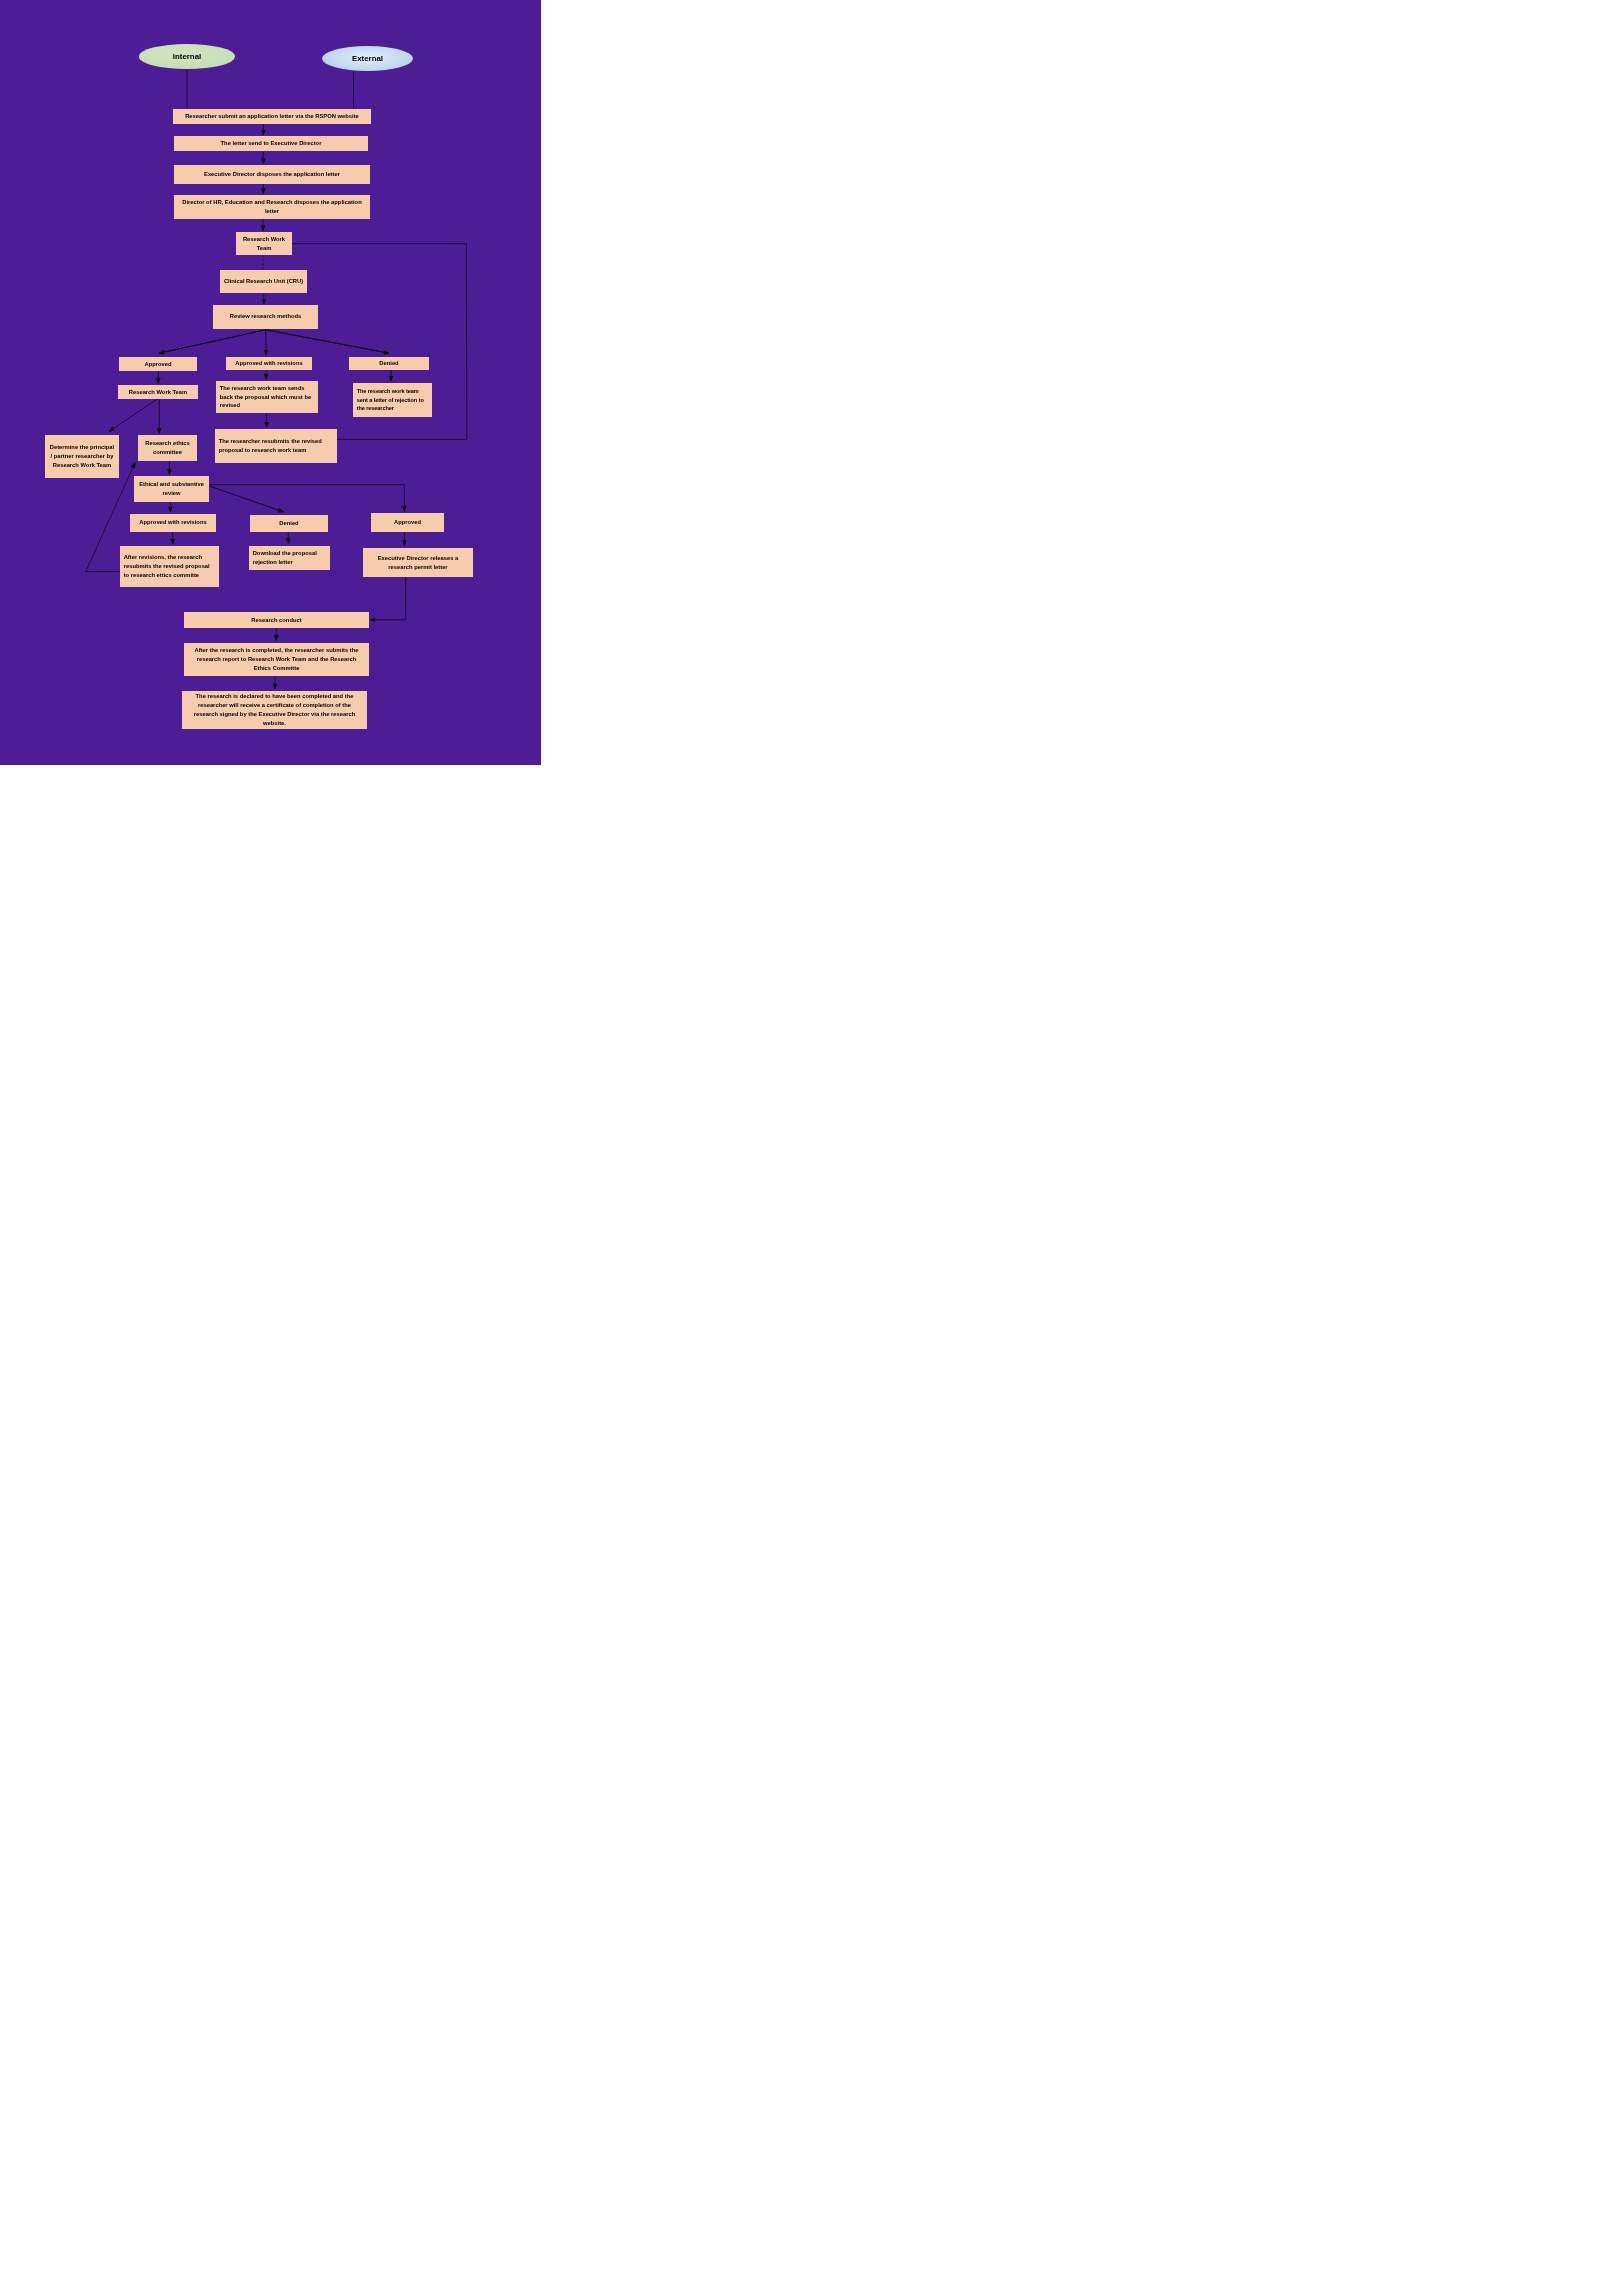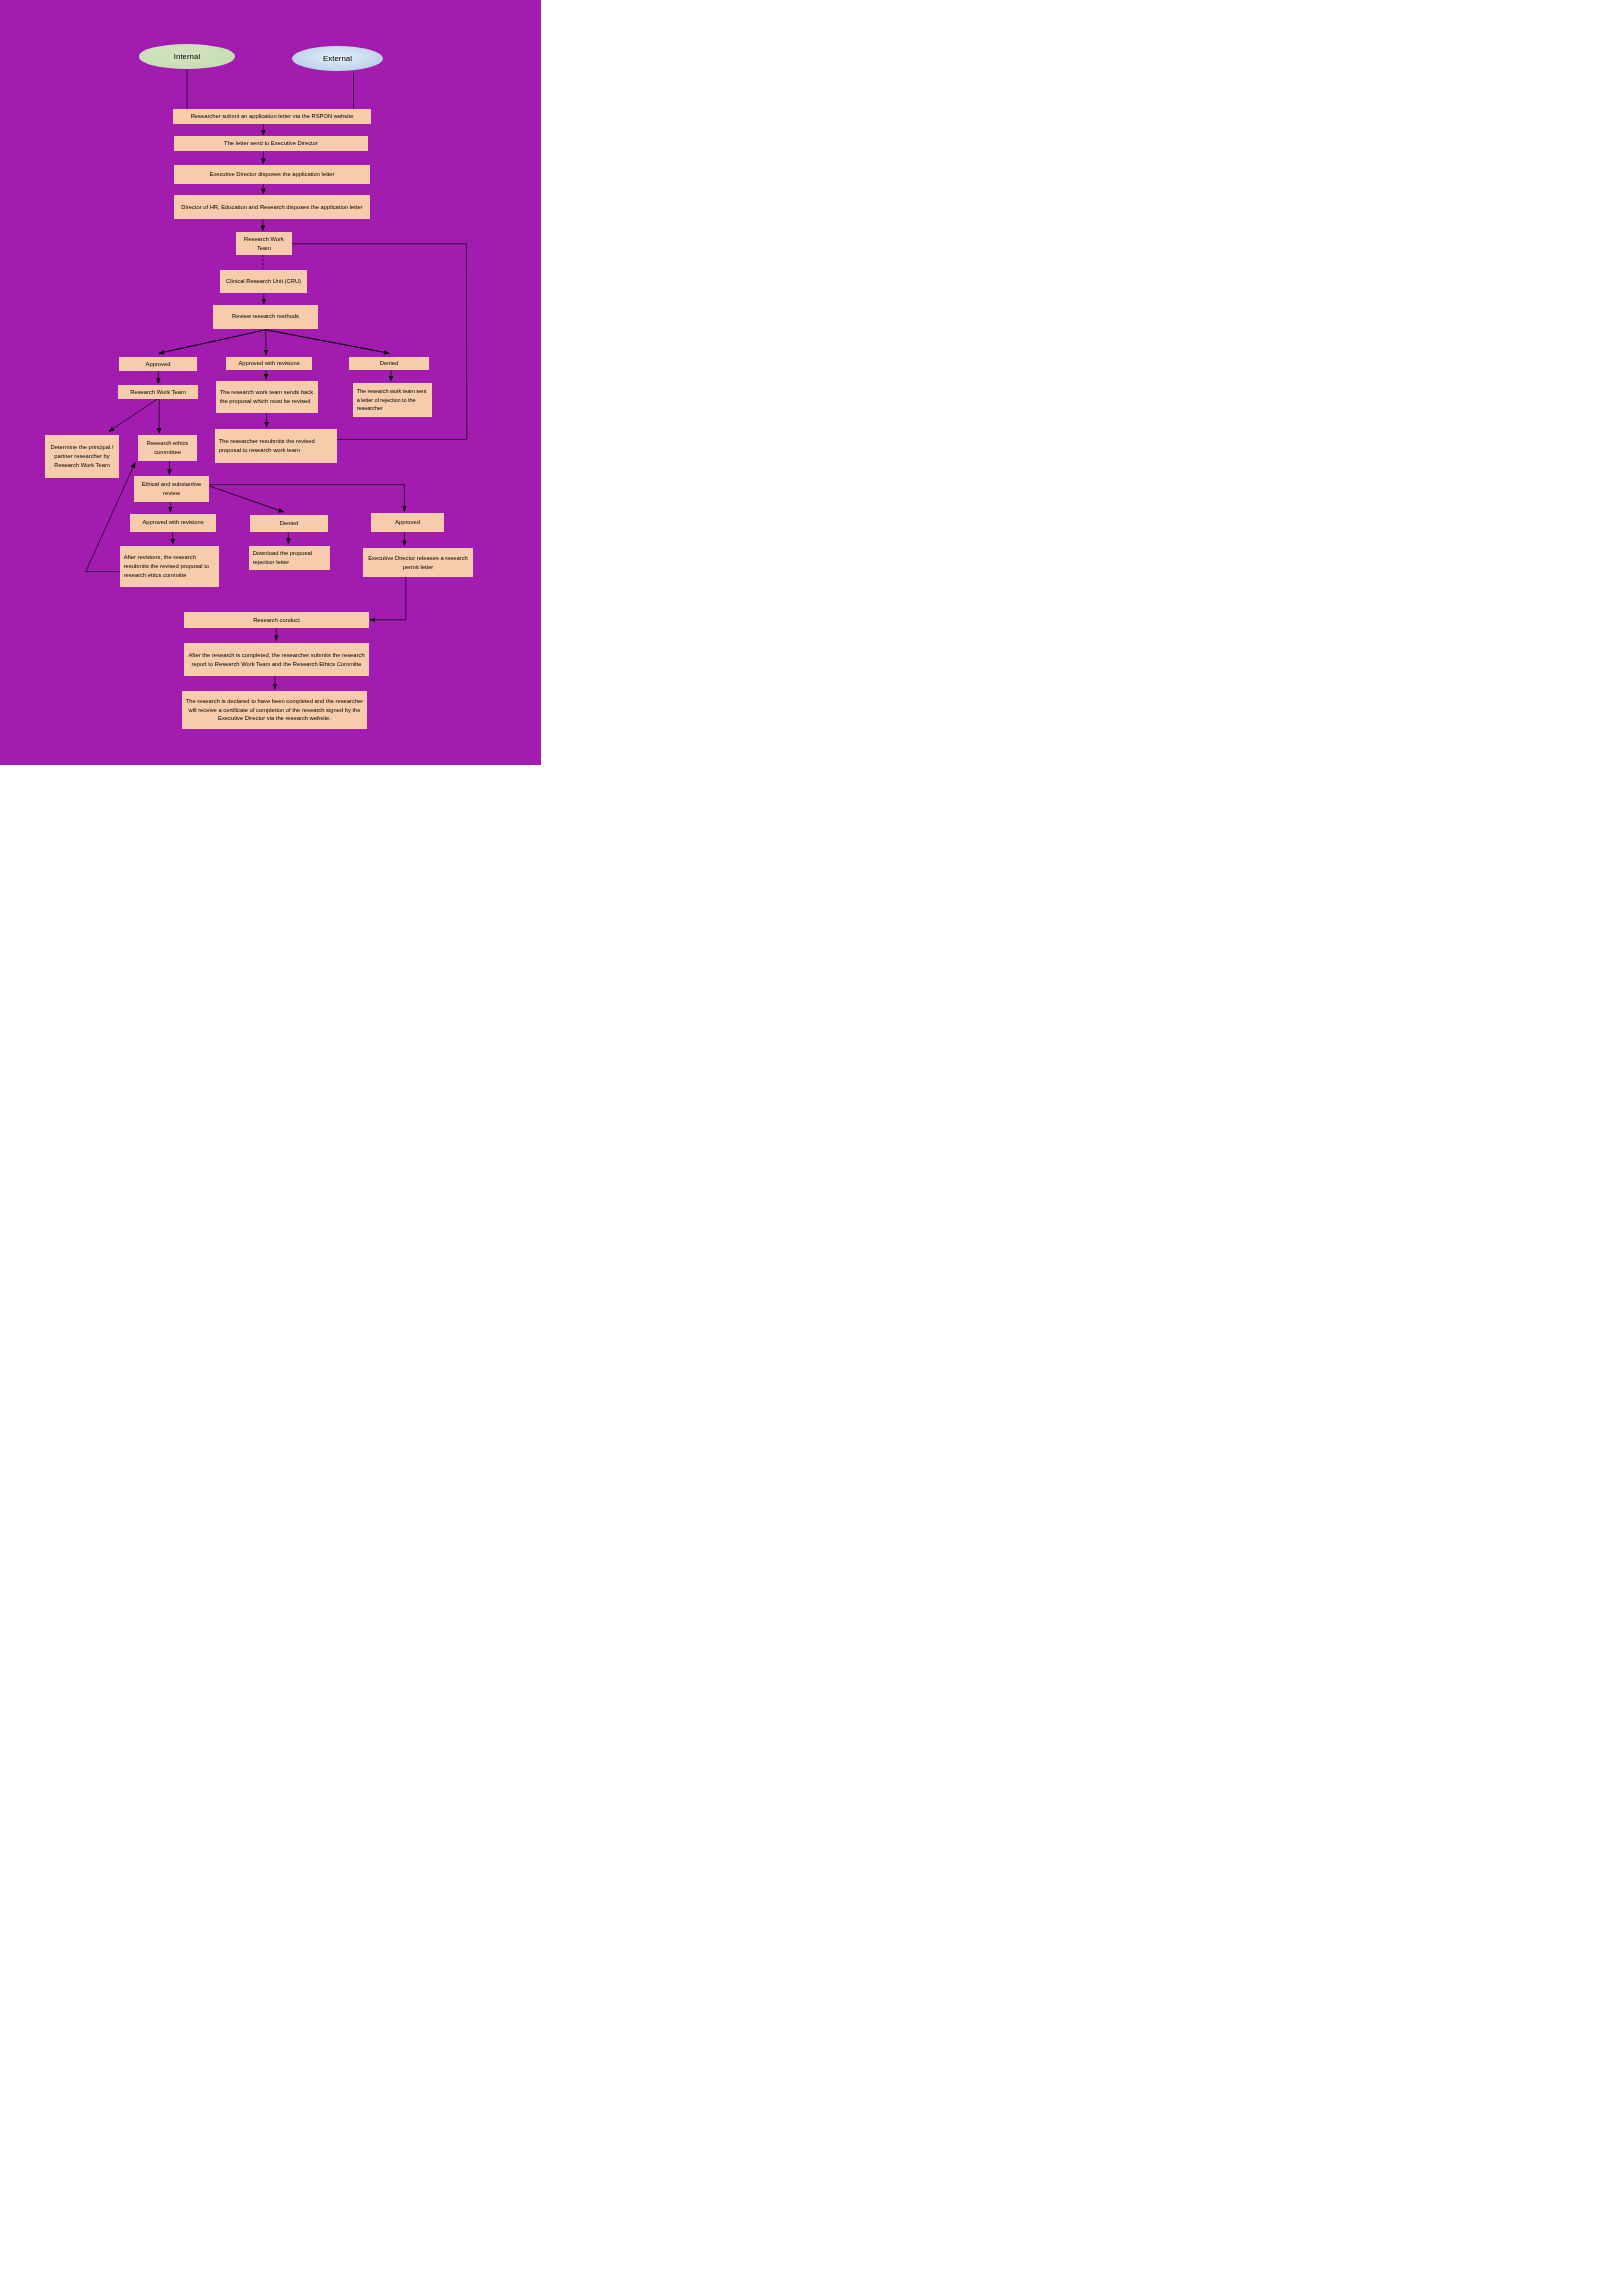--- a/index.html
+++ b/index.html
@@ -1,33 +1,33 @@
 <!DOCTYPE html>
 <html style="--box_fill: #f7ccad; --ellipse_green: #c4dbb0; --ellipse_green_light: #d2e4c1; --ellipse_blue: #a9c6e6; --ellipse_blue_light: #e3edf8; --line: #000000;font-size:7.4px"><head>
 <meta charset="utf-8">
 <style>
   html,body{margin:0;padding:0;background:#ffffff;}
-  #page{position:relative;width:541px;height:765px;background:#a21caf;overflow:hidden;
-        font-family:"Liberation Sans", sans-serif;font-weight:normal;color:#000;}
+  #page{position:relative;width:541px;height:765px;background:#4c1d95;overflow:hidden;
+        font-family:"Liberation Sans", sans-serif;font-weight:bold;color:#000;}
   #wires{position:absolute;left:0;top:0;width:541px;height:765px;}
   #wires line,#wires polyline{stroke:var(--line,#000);fill:none;stroke-width:1.4px;}
   #wires .thick{stroke-width:2.2px;}
   #wires .med{stroke-width:1.8px;}
   #wires .dashed{stroke-dasharray:5 4;}
   #wires marker path{fill:var(--line,#000);}
   .node{position:absolute;box-sizing:border-box;background:var(--box_fill,#f7ccad);
         display:flex;align-items:center;justify-content:center;text-align:center;
         font-size:5.8px;line-height:1.55;padding:0.9px 3.7px;}
   .la{justify-content:flex-start;text-align:left;}
   .nw{white-space:nowrap;}
   .ellipse{position:absolute;border-radius:50%;display:flex;align-items:center;justify-content:center;
            font-size:7.9px;}
   #n-internal{left:139px;top:44px;width:96px;height:24.5px;
       background:radial-gradient(ellipse at 45% 40%, var(--ellipse_green_light,#d2e4c1) 0%, var(--ellipse_green,#c4dbb0) 100%);}
-  #n-external{left:292px;top:46px;width:91px;height:25.4px;
+  #n-external{left:322px;top:46px;width:91px;height:25.4px;
       background:radial-gradient(ellipse at 50% 45%, var(--ellipse_blue_light,#e3edf8) 0%, #c7d9ee 55%, var(--ellipse_blue,#a9c6e6) 100%);}
   #n-submit{left:173px;top:109px;width:198px;height:15px;}
   #n-letter{left:174px;top:136px;width:194px;height:15.3px;}
   #n-ed-disposes{left:174px;top:165px;width:196px;height:18.5px;}
   #n-hr-disposes{left:174px;top:195px;width:196px;height:24px;}
   #n-rwt{left:236px;top:232px;width:56px;height:23px;}
   #n-cru{left:220px;top:270px;width:87px;height:23px;}
   #n-review{left:213px;top:305px;width:105px;height:23.6px;}
   #n-approved1{left:119px;top:357px;width:78px;height:14px;}
   #n-awr1{left:226px;top:357px;width:86px;height:13px;}

